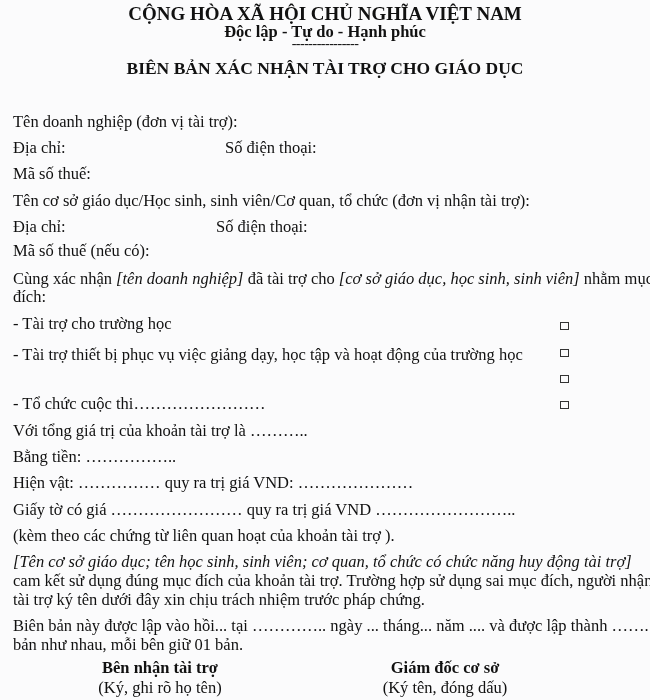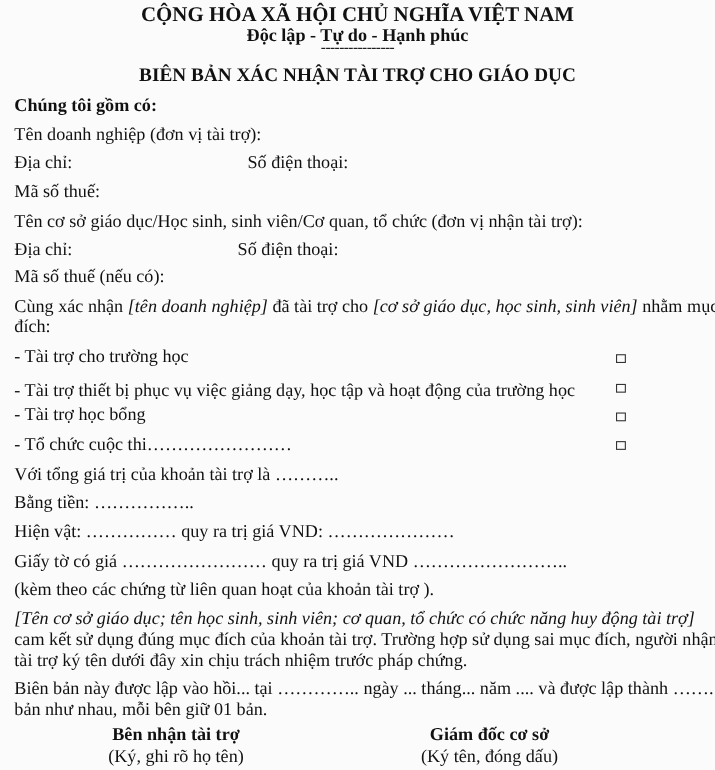--- a/index.html
+++ b/index.html
@@ -28,39 +28,37 @@
   </style>
 </head>
 <body>
 
 <div class="page">
   <div class="center h1">CỘNG HÒA XÃ HỘI CHỦ NGHĨA VIỆT NAM</div>
   <div class="center h2">Độc lập - Tự do - Hạnh phúc</div>
   <div class="center sep">----------------</div>
   <div class="center h3">BIÊN BẢN XÁC NHẬN TÀI TRỢ CHO GIÁO DỤC</div>
 
-  <div class="line bold" style="top:86px;">Chúng tôi gồm có:</div>
   <div class="line" style="top:112px;">Tên doanh nghiệp (đơn vị tài trợ):</div>
   <div class="line" style="top:138px;">Địa chỉ:</div>
   <div class="line" style="top:138px; left:225px;">Số điện thoại:</div>
   <div class="line" style="top:164px;">Mã số thuế:</div>
 
   <div class="line" style="top:191px;">Tên cơ sở giáo dục/Học sinh, sinh viên/Cơ quan, tổ chức (đơn vị nhận tài trợ):</div>
   <div class="line" style="top:217px;">Địa chỉ:</div>
   <div class="line" style="top:217px; left:216px;">Số điện thoại:</div>
   <div class="line" style="top:241px;">Mã số thuế (nếu có):</div>
 
   <div class="line" style="top:269px;"><span>Cùng xác nhận </span><span class="it">[tên doanh nghiệp]</span><span> đã tài trợ cho </span><span class="it">[cơ sở giáo dục, học sinh, sinh viên]</span><span> nhằm mục</span></div>
   <div class="line" style="top:287px;">đích:</div>
 
   <div class="line" style="top:314px;">- Tài trợ cho trường học</div>
   <div class="cb" style="top:322px;"></div>
   <div class="line" style="top:345px;">- Tài trợ thiết bị phục vụ việc giảng dạy, học tập và hoạt động của trường học</div>
   <div class="cb" style="top:349px;"></div>
-  <div class="line" style="top:367px;">- Tài trợ học bổng</div>
   <div class="cb" style="top:375px;"></div>
   <div class="line" style="top:394px;">- Tổ chức cuộc thi……………………</div>
   <div class="cb" style="top:401px;"></div>
 
   <div class="line" style="top:421px;">Với tổng giá trị của khoản tài trợ là ………..</div>
   <div class="line" style="top:447px;">Bằng tiền: ……………..</div>
   <div class="line" style="top:473px;">Hiện vật: …………… quy ra trị giá VND: …………………</div>
   <div class="line" style="top:500px;">Giấy tờ có giá …………………… quy ra trị giá VND ……………………..</div>
   <div class="line" style="top:526px;">(kèm theo các chứng từ liên quan hoạt của khoản tài trợ ).</div>
 

